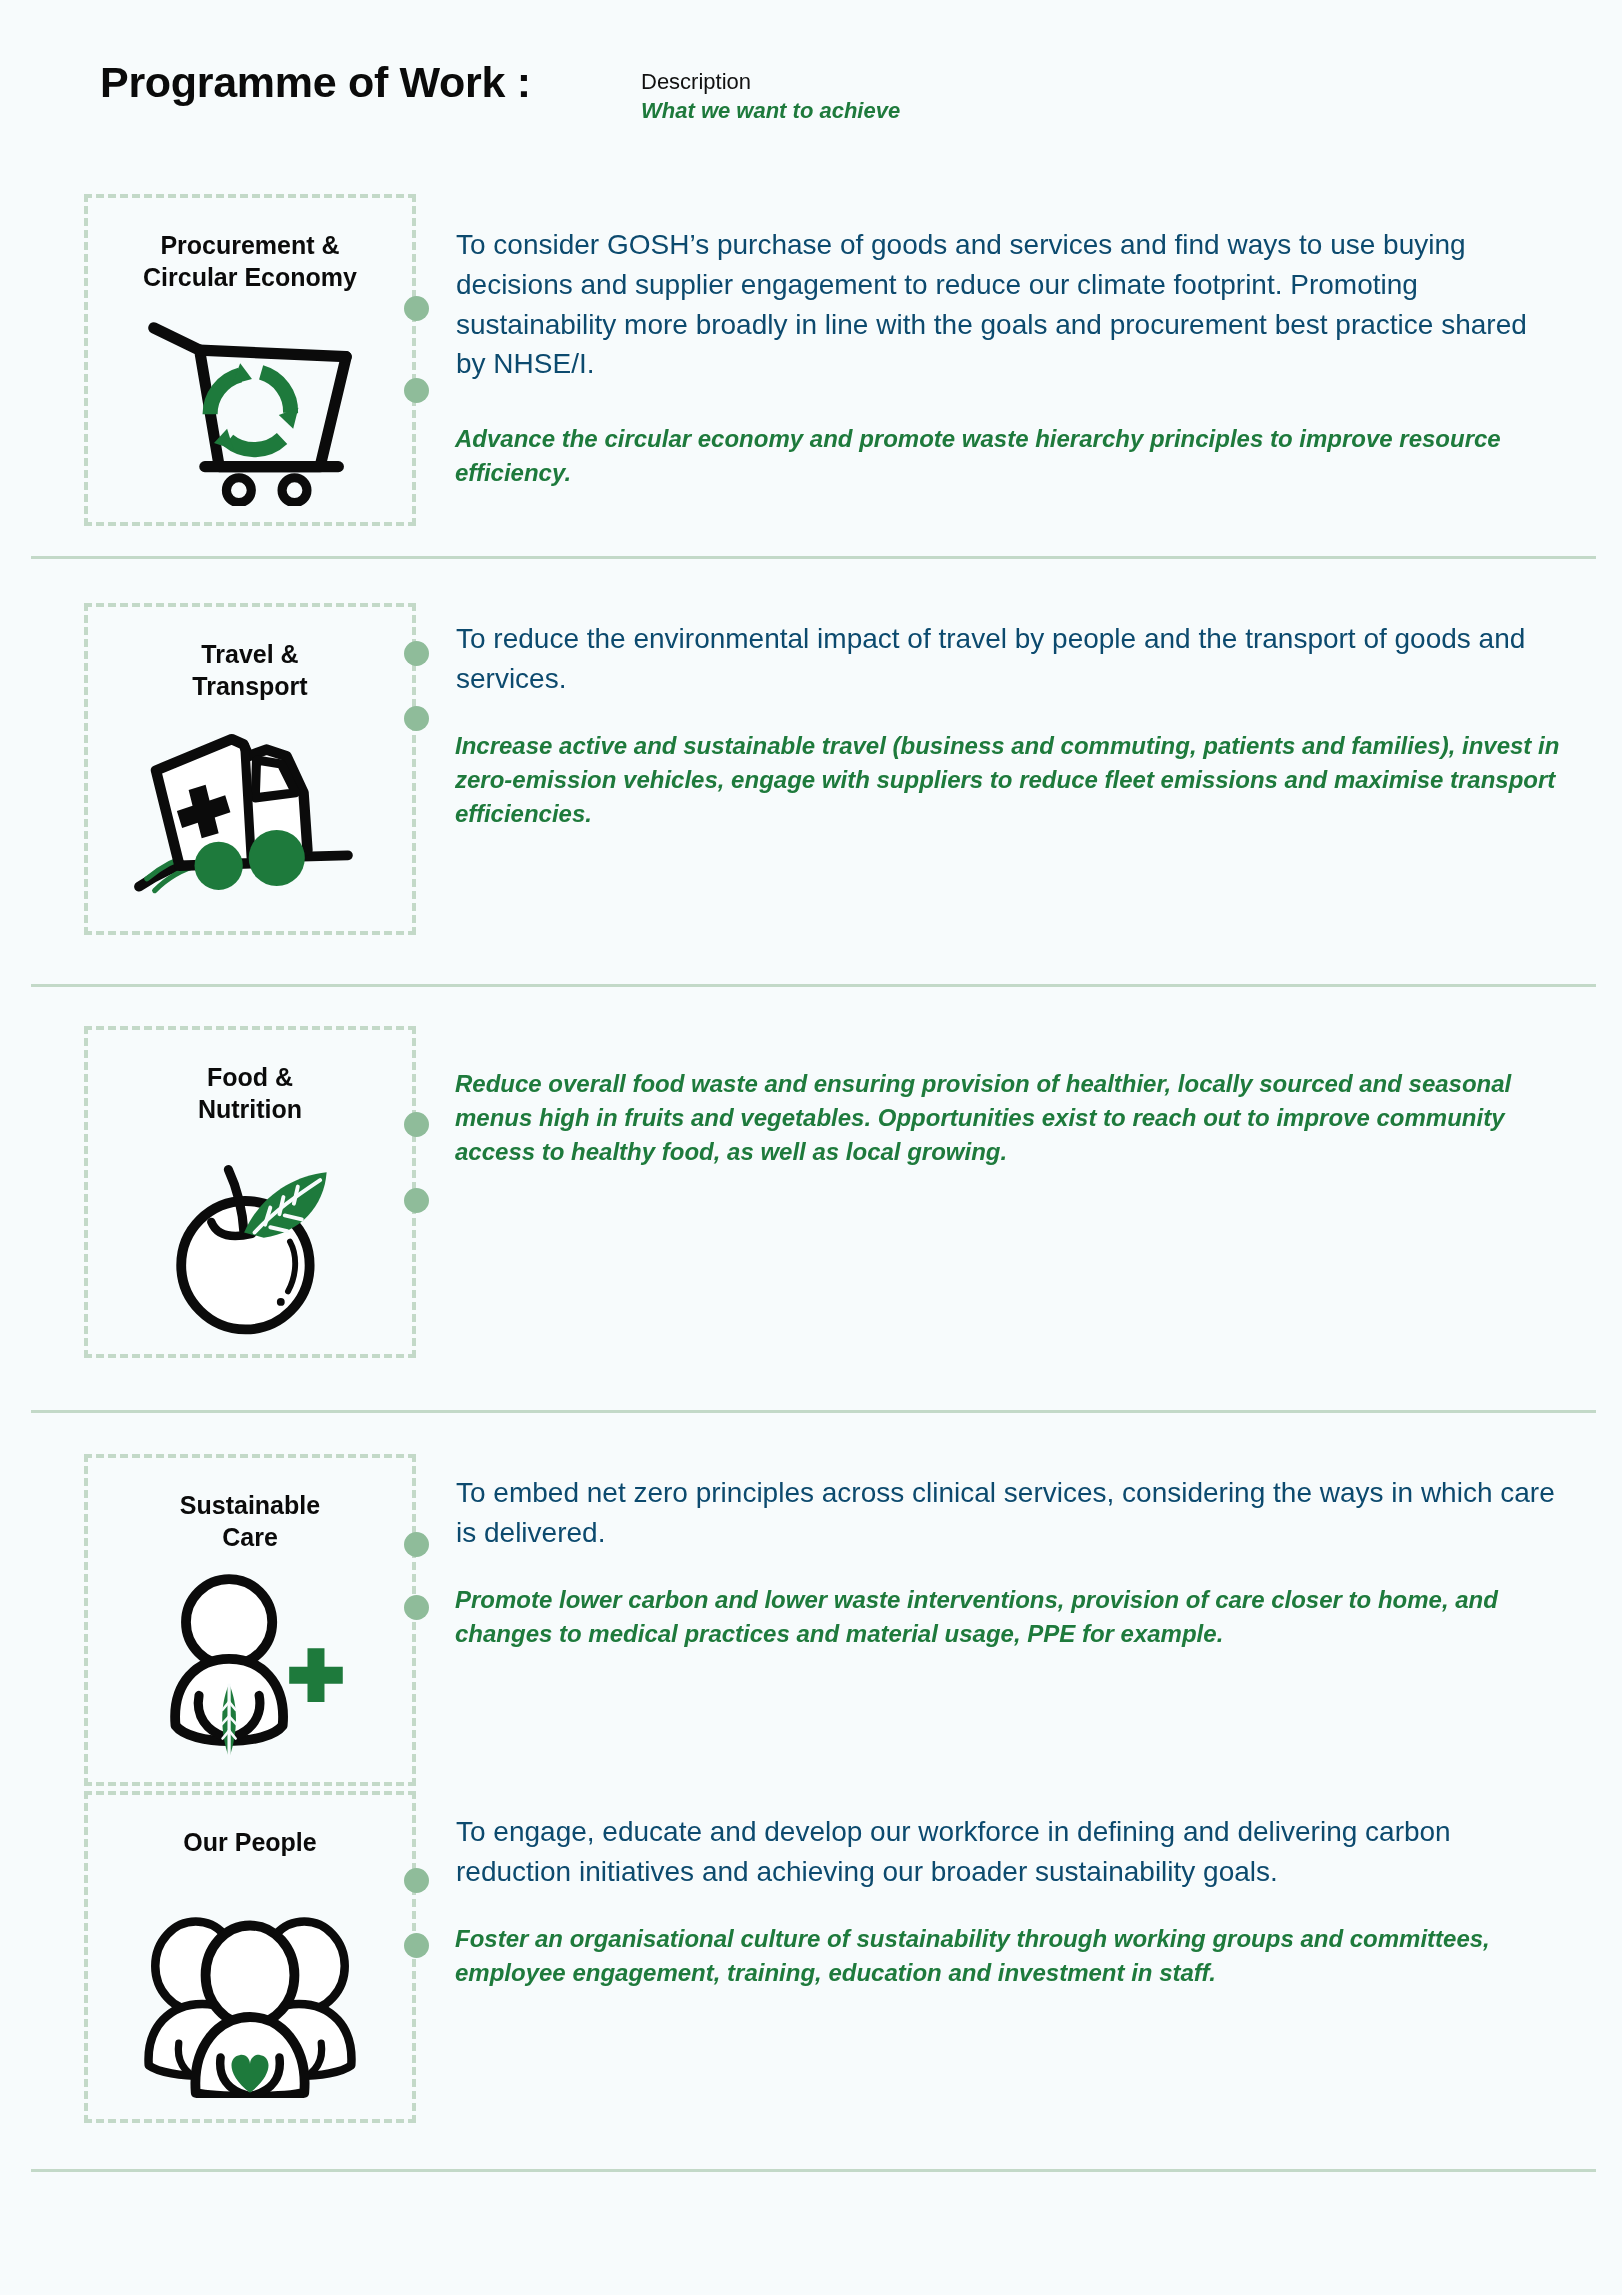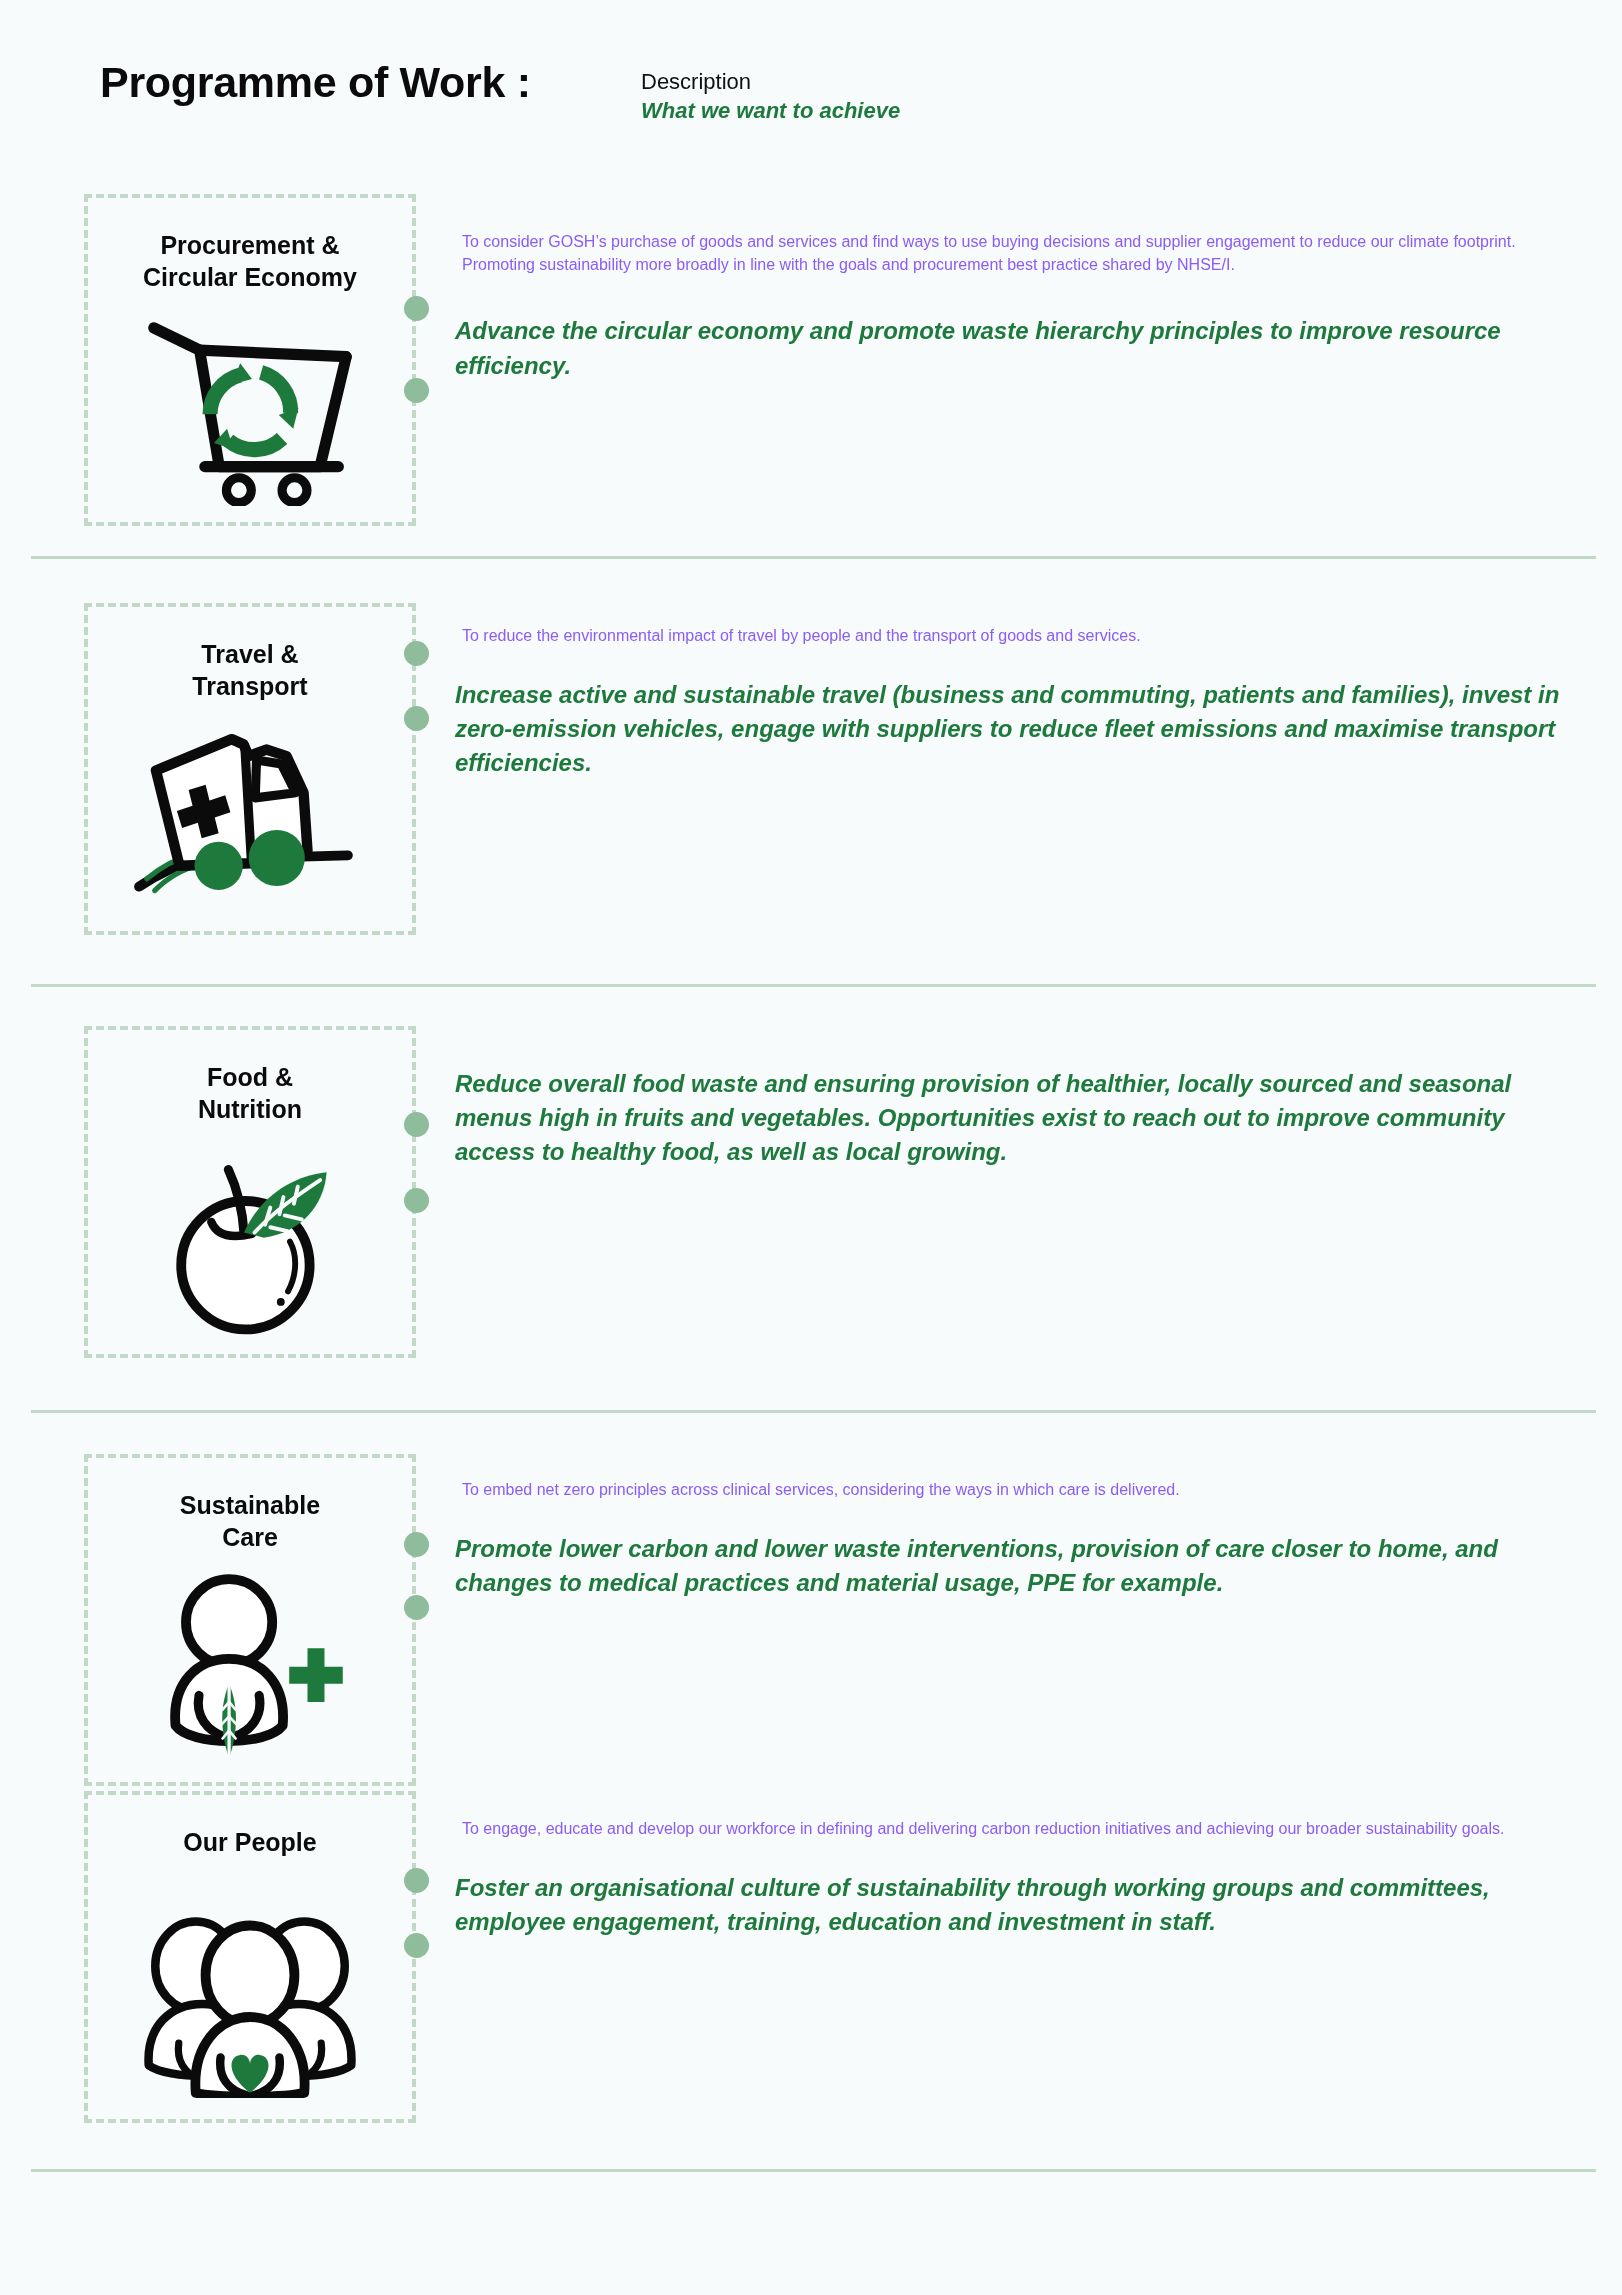--- a/index.html
+++ b/index.html
@@ -124,25 +124,25 @@
     left: 404px;
   }
 
   
   .text-col {
     position: absolute;
     left: 455px;
     width: 1106px;
   }
   .desc-main {
-    font-size: 16px;
+    font-size: 28px;
     font-weight: 400;
-    color: #8b5cf6;
+    color: #0c4a6e;
     line-height: 1.42;
-    margin: 7px;
+    margin: 1px;
   }
   .desc-aim {
     font-size: 24px;
     font-weight: 600;
     font-style: italic;
     color: #1e7a3c;
     line-height: 1.42;
     margin: 0;
   }
 </style>

